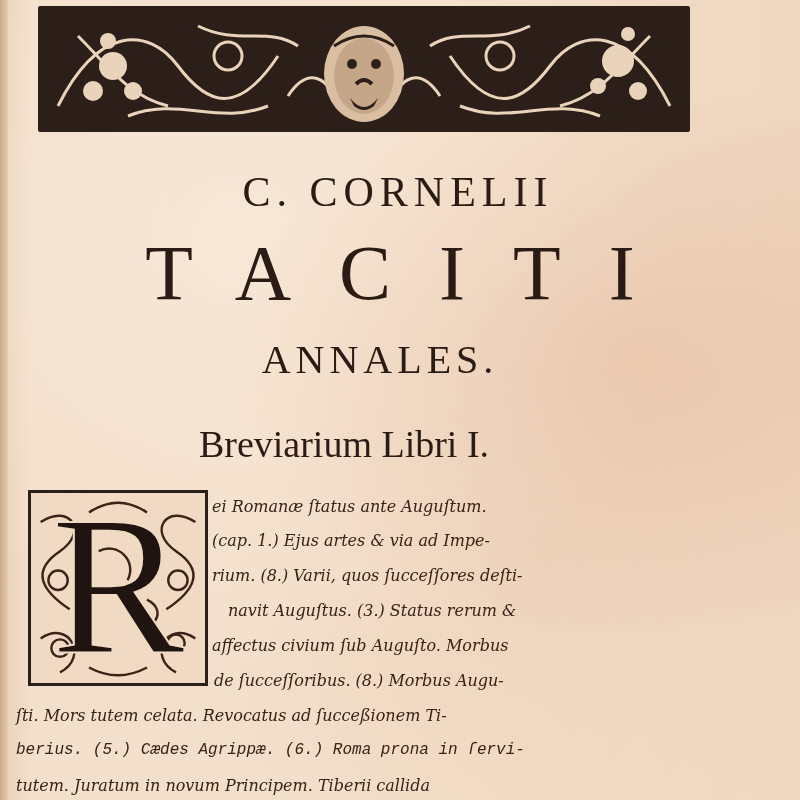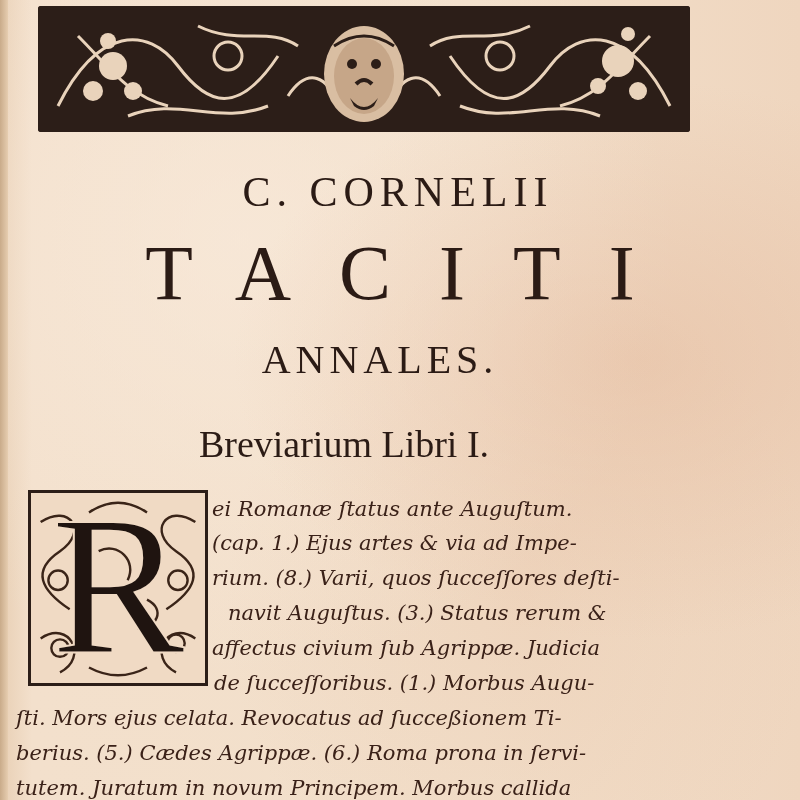--- a/index.html
+++ b/index.html
@@ -43,21 +43,21 @@
   .initial svg { position: absolute; left: 0; top: 0; width: 100%; height: 100%; }
   .initial-letter {
     position: absolute; left: 0; top: -8px; width: 100%; text-align: center;
     font-family: "Liberation Serif", serif; font-size: 200px; line-height: 200px;
     color: #1f1410;
     -webkit-text-stroke: 2px #f0dac4;
   }
   .body-text {
     position: absolute;
     font-family: "DejaVu Serif", serif; font-style: italic;
-    font-size: 21px; color: #3a2118;
+    font-size: 16px; color: #3a2118;
     white-space: nowrap;
   }
 </style>
 </head>
 <body>
 
 <div class="gutter"></div>
 
 <div class="headpiece">
   <svg viewBox="0 0 652 126" preserveAspectRatio="none">
@@ -120,17 +120,17 @@
       <path d="M120 110 C140 120 130 140 110 140"></path>
     </g>
   </svg>
   <div class="initial-letter">R</div>
 </div>
 
 <div class="body-text" style="left:212px; top:497px;">ei Romanæ ſtatus ante Auguſtum.</div>
 <div class="body-text" style="left:212px; top:531px;font-style:italic;">(cap. 1.) Ejus artes &amp; via ad Impe-</div>
 <div class="body-text" style="left:212px; top:566px;">rium. (8.) Varii, quos ſucceſſores deſti-</div>
 <div class="body-text" style="left:228px; top:601px;">navit Auguſtus. (3.) Status rerum &amp;</div>
-<div class="body-text" style="left:212px; top:636px;">affectus civium ſub Agrippæ. Judicia</div>
-<div class="body-text" style="left:214px; top:671px;">de ſucceſſoribus. (1.) Morbus Augu-</div>
-<div class="body-text" style="left:16px; top:706px;">ſti. Mors ejus celata. Revocatus ad ſucceßionem Ti-</div>
-<div class="body-text" style="left:16px; top:741px;">berius. (5.) Cædes Agrippæ. (6.) Roma prona in ſervi-</div>
-<div class="body-text" style="left:16px; top:776px;">tutem. Juratum in novum Principem. Morbus callida</div>
+<div class="body-text" style="left:212px; top:636px;">affectus civium ſub Auguſto. Morbus</div>
+<div class="body-text" style="left:214px; top:671px;">de ſucceſſoribus. (8.) Morbus Augu-</div>
+<div class="body-text" style="left:16px; top:706px;">ſti. Mors tutem celata. Revocatus ad ſucceßionem Ti-</div>
+<div class="body-text" style="left:16px; top:741px;font-family:Liberation Mono, monospace;">berius. (5.) Cædes Agrippæ. (6.) Roma prona in ſervi-</div>
+<div class="body-text" style="left:16px; top:776px;">tutem. Juratum in novum Principem. Tiberii callida</div>
 
 </body></html>

